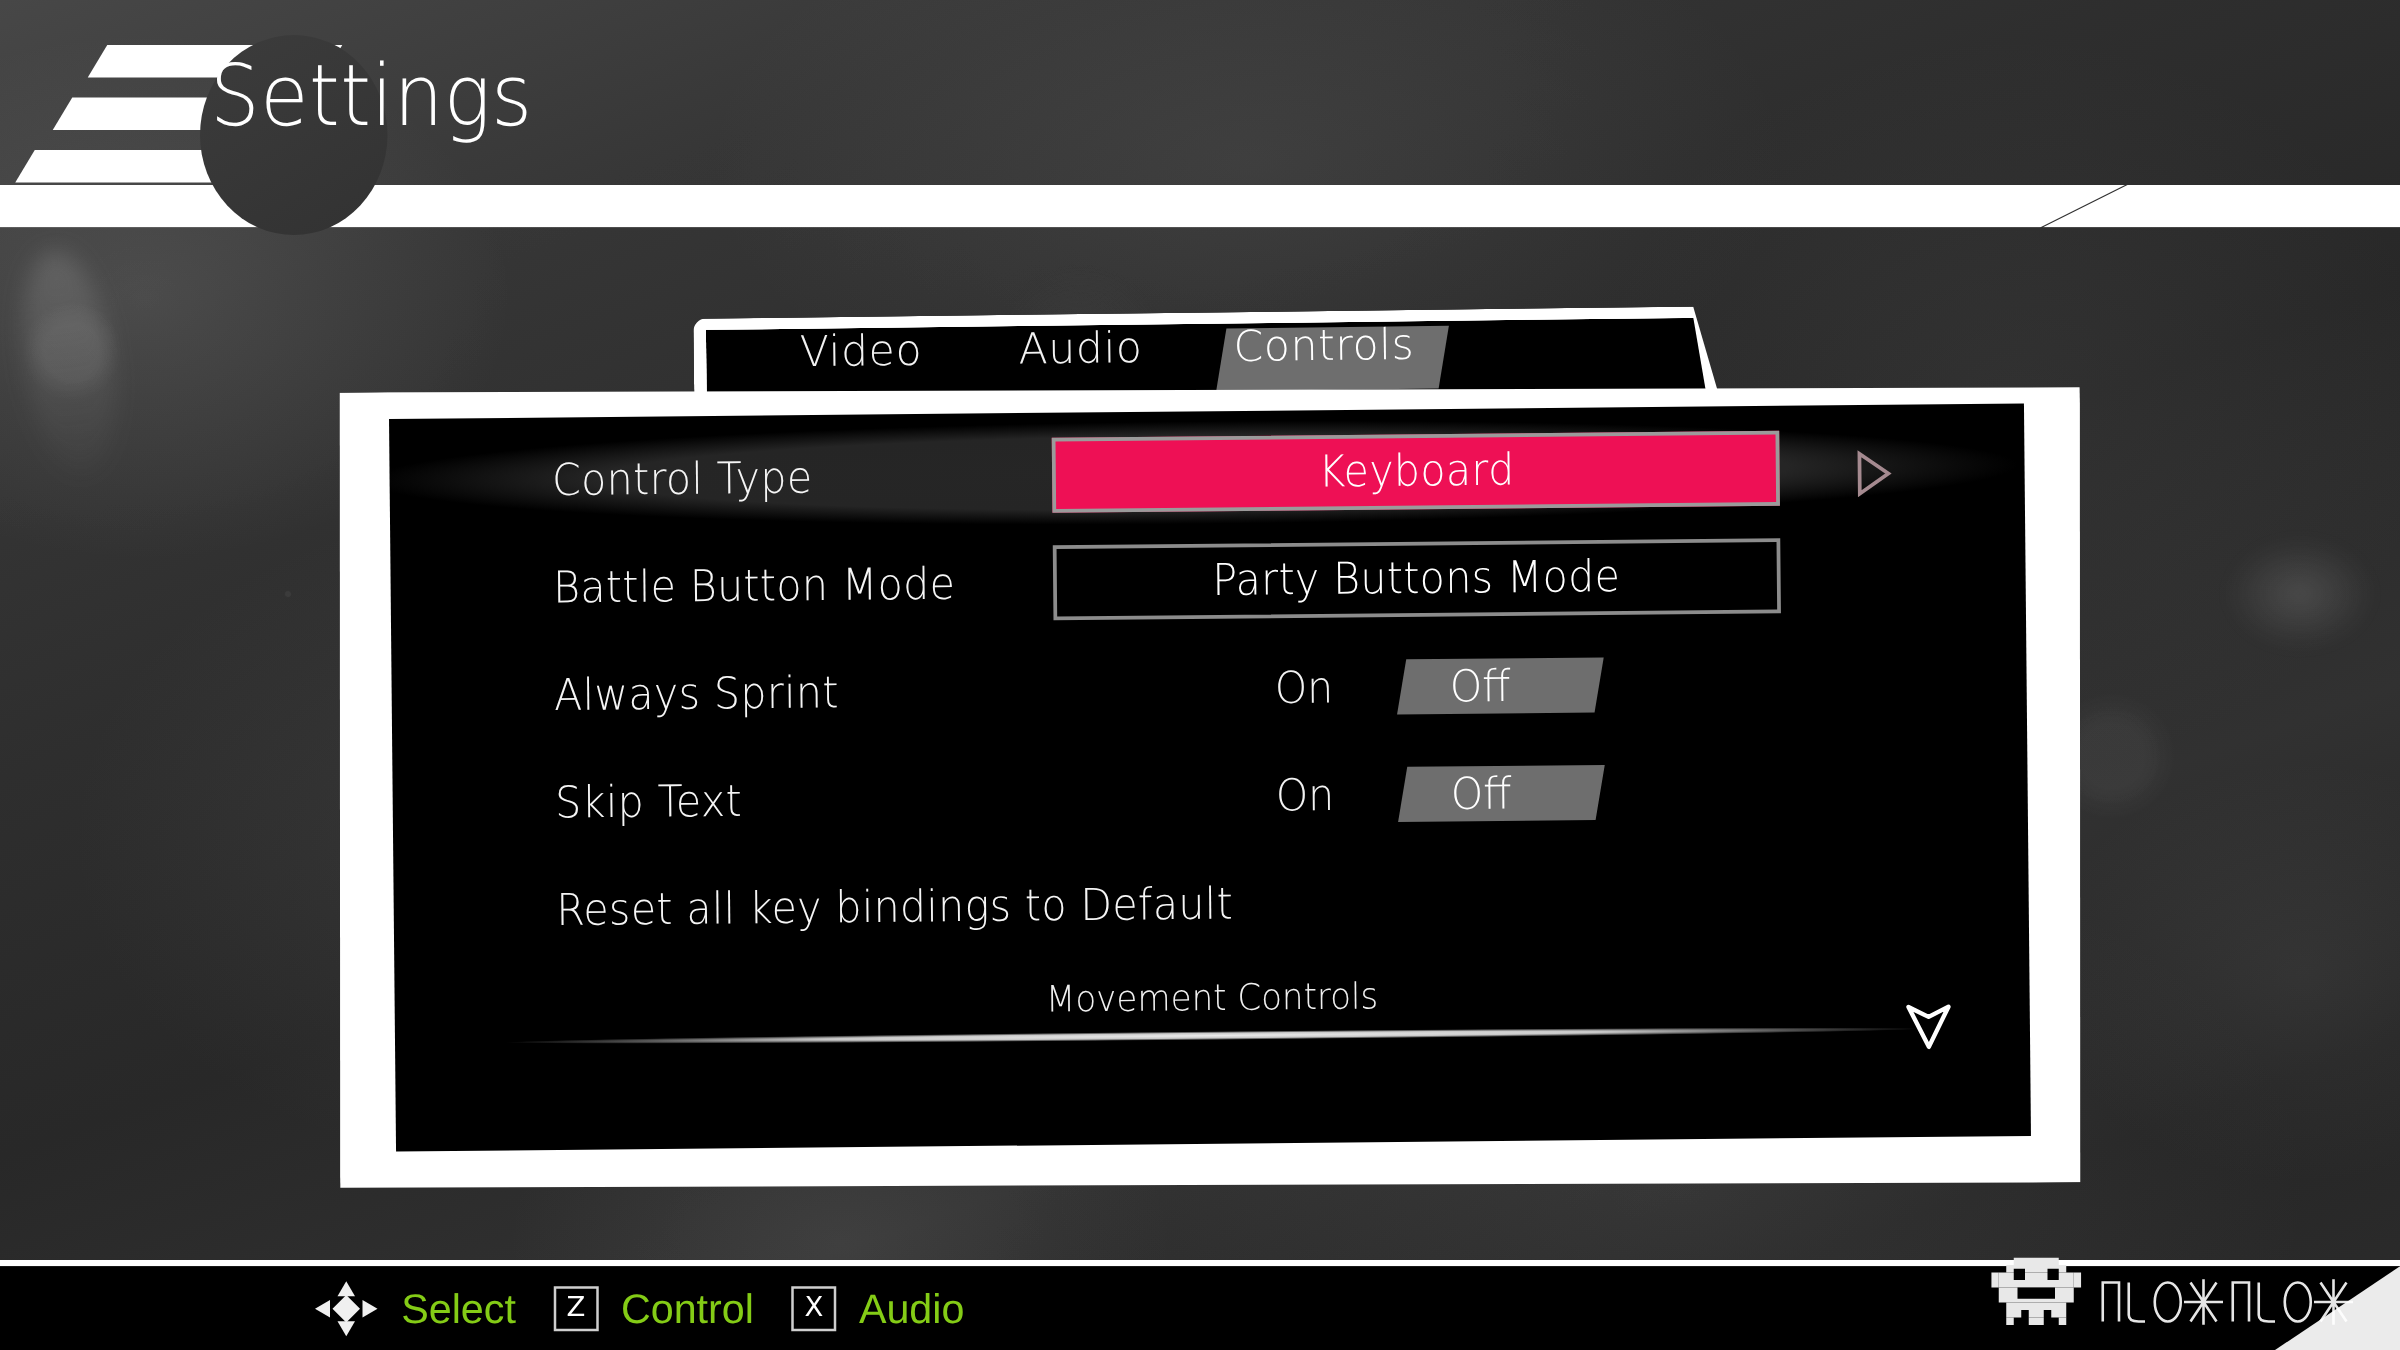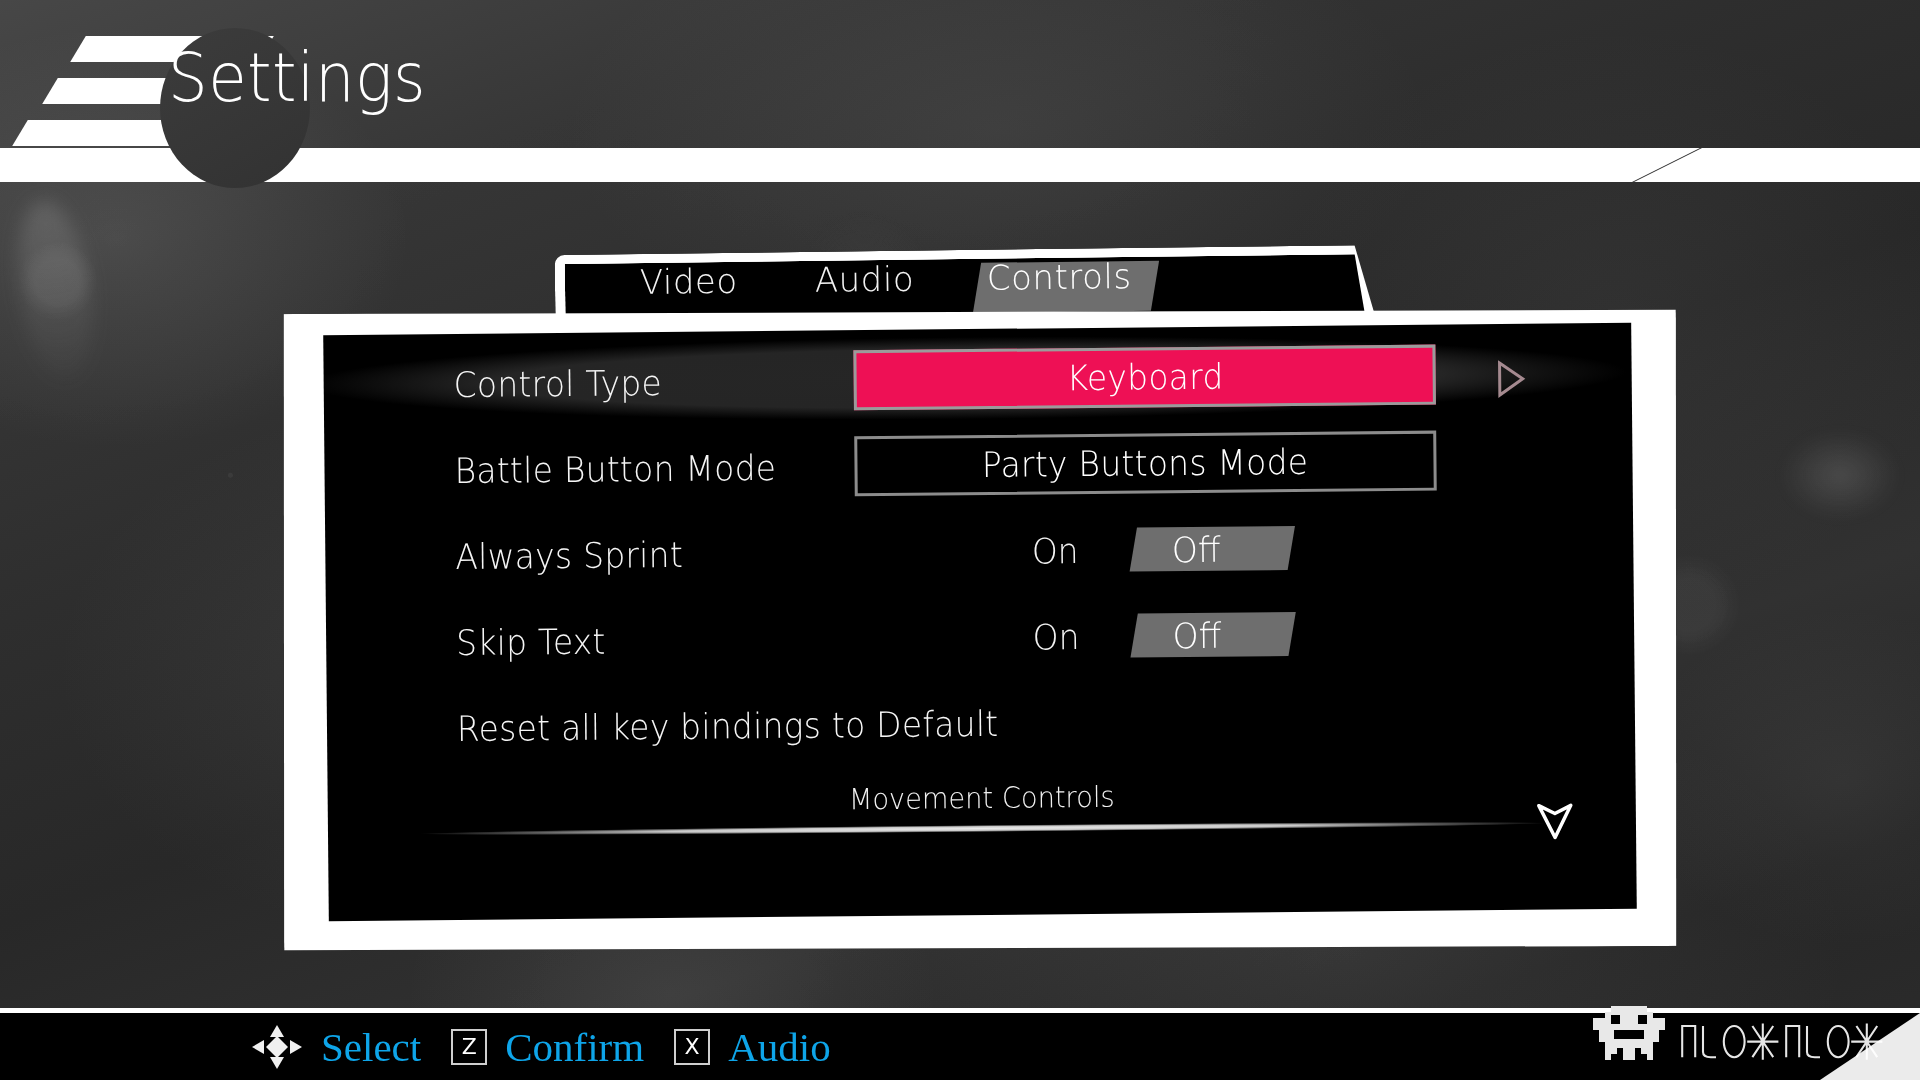--- a/index.html
+++ b/index.html
@@ -106,21 +106,21 @@
   .tab.t1 { left:85px; }
   .tab.t2 { left:260px; }
   .tab.t3 { left:432px; color:#ffffff; }
   .tab-hl {
     position:absolute; left:412px; top:4px; width:178px; height:50px;
     background:#6e6e6e;
     transform:skewX(-10deg);
   }
 
   
-  .panel-wrap { position:absolute; left:280px; top:305px; width:1400px; height:650px; }
+  .panel-wrap { position:absolute; left:268px; top:305px; width:1400px; height:650px; }
   .panel-white {
     position:absolute; left:0; top:0; width:1400px; height:650px;
     background:#fff;
     transform:rotate(-0.75deg);
     clip-path: polygon(8px 0, 1400px 14px, 1392px 650px, 0 636px);
   }
   .panel-black {
     position:absolute; left:46px; top:24px; width:1308px; height:586px;
     background:#000;
     transform:rotate(-0.55deg);
@@ -192,22 +192,22 @@
     border-radius:50%;
   }
   .scroll-chevron { position:absolute; left:1205px; top:468px; }
 
   
   .bottom-sep { position:absolute; left:0; top:1008px; width:1920px; height:5px; background:#fff; }
   .bottom-bar {
     position:absolute; left:0; top:1013px; width:1920px; height:67px;
     background:#000; display:flex; align-items:center;
   }
-  .hint { display:flex; align-items:center; color:#0ea5e9;
-    font-size:41px; font-weight:300; font-family:Liberation Serif, serif; }
+  .hint { display:flex; align-items:center; color:#84cc16;
+    font-size:33px; font-weight:300; font-family:Liberation Sans, sans-serif; }
   .dpad { position:relative; width:54px; height:48px; margin-right:8px; }
   .keycap {
     width:36px; height:36px; border:2px solid #cfcfcf; color:#fff;
     display:inline-flex; align-items:center; justify-content:center;
     font-size:22px; margin-right:9px; font-family:"DejaVu Sans", sans-serif;
   }
   .hint-group { display:flex; align-items:center; gap:9px; margin-right:30px; }
 
   
   .brand { position:absolute; right:22px; top:1006px; display:flex; align-items:center; gap:12px; }
@@ -317,21 +317,21 @@
         <polygon points="2,24 14,17 14,31" fill="#f0f0f0"></polygon>
         <polygon points="52,24 40,17 40,31" fill="#f0f0f0"></polygon>
         <polygon points="27,13 38,24 27,35 16,24" fill="#f0f0f0"></polygon>
       </svg>
     </div>
     <span class="hint lbl">Select</span>
   </div>
 
   <div class="hint-group">
     <span class="keycap">Z</span>
-    <span class="hint lbl">Confirm</span>
+    <span class="hint lbl">Control</span>
   </div>
 
   <div class="hint-group">
     <span class="keycap">X</span>
     <span class="hint lbl">Audio</span>
   </div>
 
 </div>
 
 <div class="brand">

